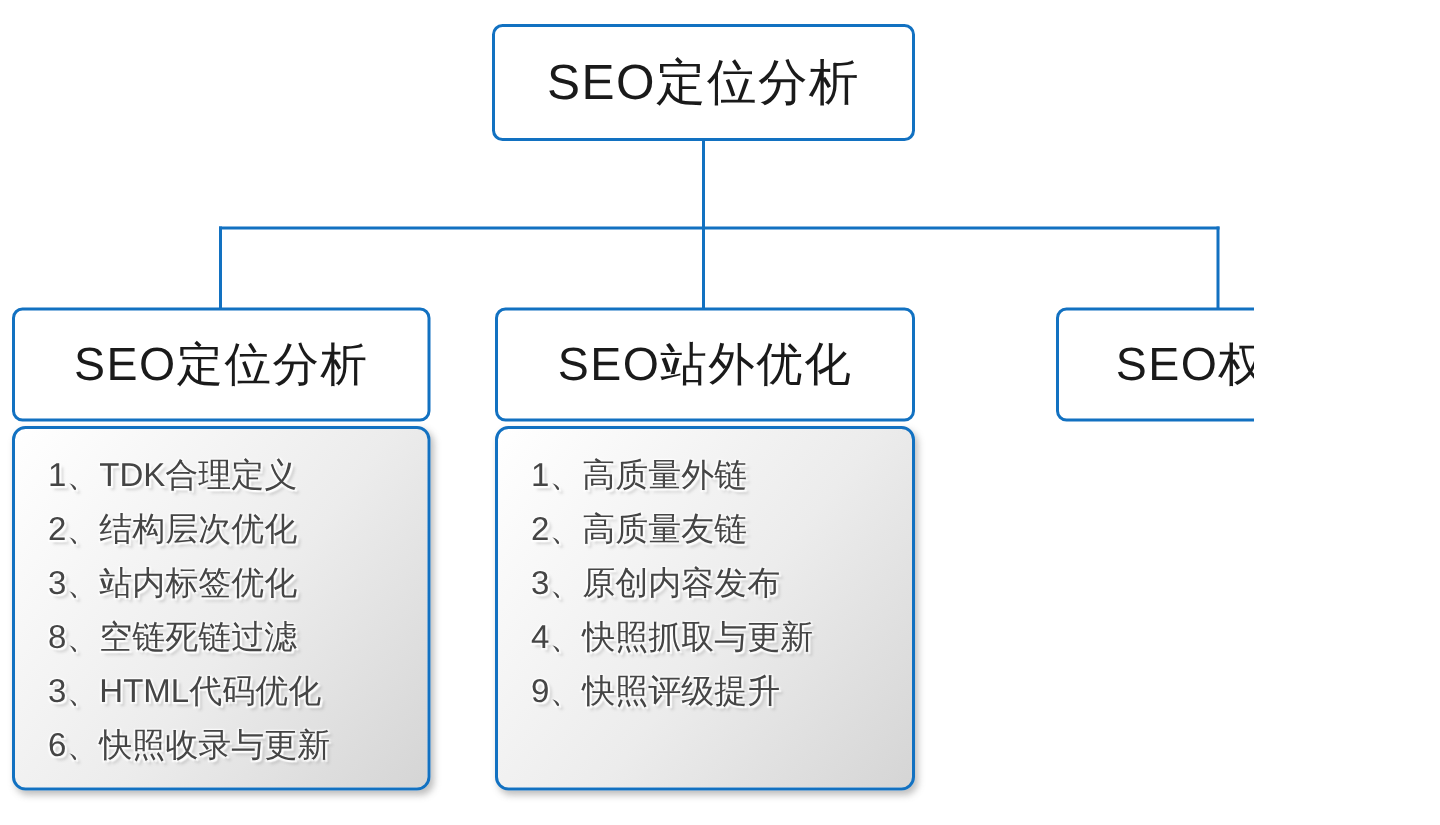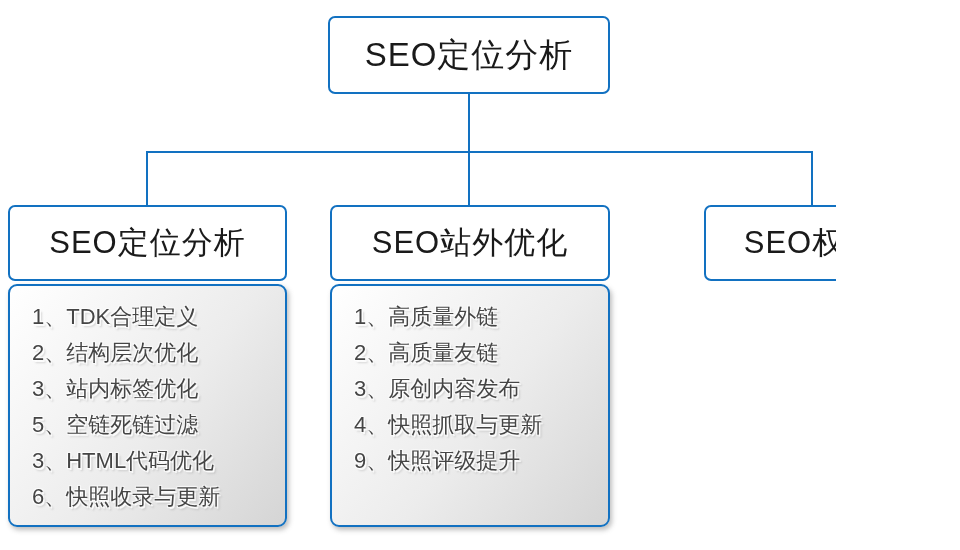--- a/index.html
+++ b/index.html
@@ -87,21 +87,21 @@
   <div class="c0">
     <div class="node col-header">
       <span>SEO定位分析</span>
     </div>
   </div>
   <div class="col-list c0">
     <ul>
       <li>1、TDK合理定义</li>
       <li>2、结构层次优化</li>
       <li>3、站内标签优化</li>
-      <li>5、空链死链过滤</li>
+      <li>8、空链死链过滤</li>
       <li>3、HTML代码优化</li>
       <li>6、快照收录与更新</li>
     </ul>
   </div>
 
   <div class="c1">
     <div class="node col-header">
       <span>SEO站外优化</span>
     </div>
   </div>

